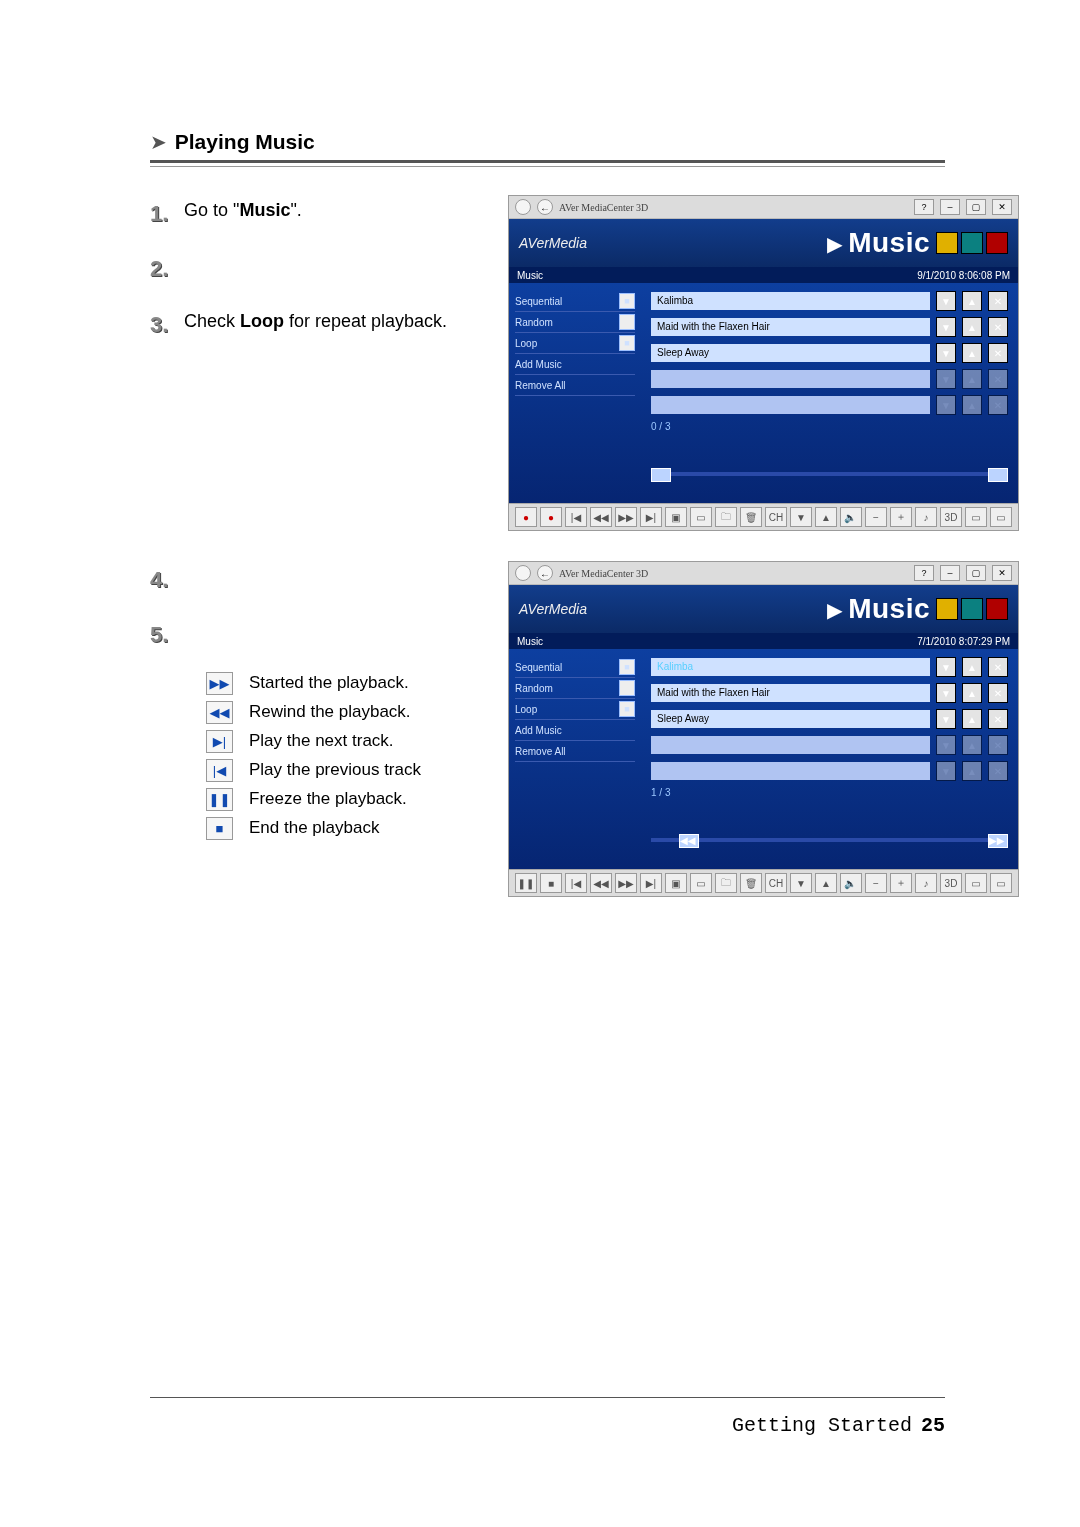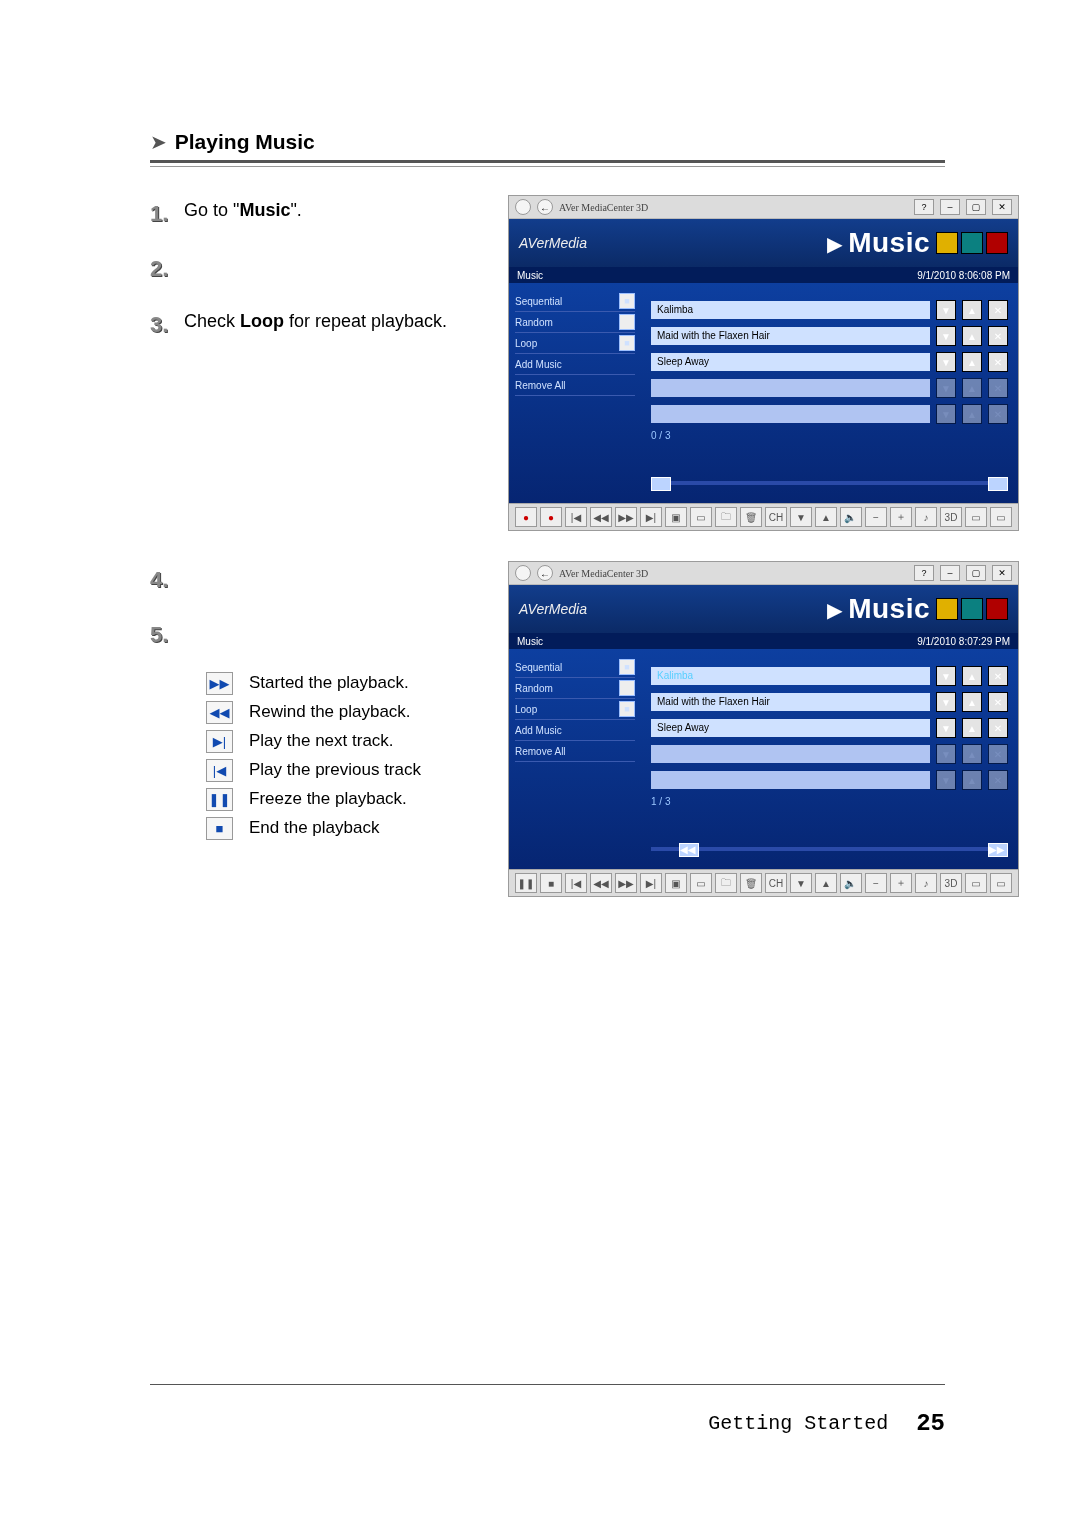--- a/index.html
+++ b/index.html
@@ -135,21 +135,21 @@
   .tile { width:20px;height:20px; border:1px solid #000; }
   .tileY{background:#e0b000}.tileT{background:#0b8080}.tileR{background:#b00000}
   .crumb {
     background:#021c5a; color:#fff; font-size:10px; height:16px;
     display:flex; justify-content:space-between; align-items:center; padding:0 8px;
   }
   .body { display:flex; background: linear-gradient(#0d3fa0,#062572); min-height: 220px; }
   .sidebar { width: 120px; padding: 8px 6px; color:#cfe1ff; }
   .sidebar .srow { display:flex; justify-content:space-between; align-items:center; height:20px; border-bottom:1px solid #3a5aaf; font-size:10px;}
   .srow .cb { width:14px;height:14px;border:1px solid #9cbfff;background:#eee;display:flex;align-items:center;justify-content:center;font-size:9px;}
-  .plist { flex:1; padding: 8px 10px; color:#fff;margin-top:9px; }
+  .plist { flex:1; padding: 8px 10px; color:#fff; }
   .track { display:flex; align-items:center; gap:6px; margin-bottom:6px;}
   .track .name { flex:1; background:#cfe1ff; color:#000; height:18px; line-height:18px; padding:0 6px; font-size:10px;}
   .track .name.empty { background:#b0c4f2; }
   .track .name.hl { color:#58cfff; background:#cfe1ff; }
   .trk-btn { width:18px;height:18px; border:1px solid #000; background:#e4e4e4; display:flex;align-items:center;justify-content:center;font-size:10px;}
   .trk-btn.dis { opacity:.45; }
   .counter { color:#9cc7ff; font-size:10px; margin-top:4px; }
   .seek { margin-top:40px; height:10px; position:relative; }
   .seek .bar { height:4px; background:#2a4aa8; }
   .seek .knob { position:absolute; top:-4px; width:18px; height:12px; background:#bcd4ff; border:1px solid #fff; }
@@ -159,26 +159,26 @@
     display:flex; align-items:center; gap:3px; padding:0 6px;
   }
   .cbtn { width:20px;height:18px;border:1px solid #999;background:#efefef;display:flex;align-items:center;justify-content:center;font-size:10px;color:#555;}
   .cbtn.red { color:#c00; }
 
   .footer {
     position: absolute;
     bottom: 90px;
     left: 150px; right: 135px;
     border-top: 1px solid #555;
-    padding-top: 25px;
-    display:flex; justify-content:flex-end; align-items:center; gap:28px;
+    padding-top: 16px;
+    display:flex; justify-content:flex-end; align-items:center; gap:9px;
     font-size: 20px;
   }
   .footer .label { font-family: "Courier New", monospace; }
-  .footer .num { font-family: "Courier New", monospace; font-size: 24px; font-weight:bold; }
+  .footer .num { font-family: "Courier New", monospace; font-size: 20px; font-weight:bold; }
   b{font-weight:bold}
 </style>
 </head>
 <body>
 
 <div class="page">
 
   <div class="heading-row">
     <span class="chev">➤</span>
     <span class="heading">Playing Music</span>
@@ -370,21 +370,21 @@
           <span>Music</span>
           <span class="tiles">
               <span class="tile tileY"></span>
               <span class="tile tileT"></span>
               <span class="tile tileR"></span>
             </span>
         </span>
       </div>
       <div class="crumb">
         <span>Music</span>
-        <span>9/1/2010 8:07:29 PM</span>
+        <span>7/1/2010 8:07:29 PM</span>
       </div>
       <div class="body">
         <div class="sidebar">
           <div class="srow">
               <span>Sequential</span>
               <span class="cb">■</span>
             </div>
           <div class="srow">
               <span>Random</span>
               <span class="cb"></span>

